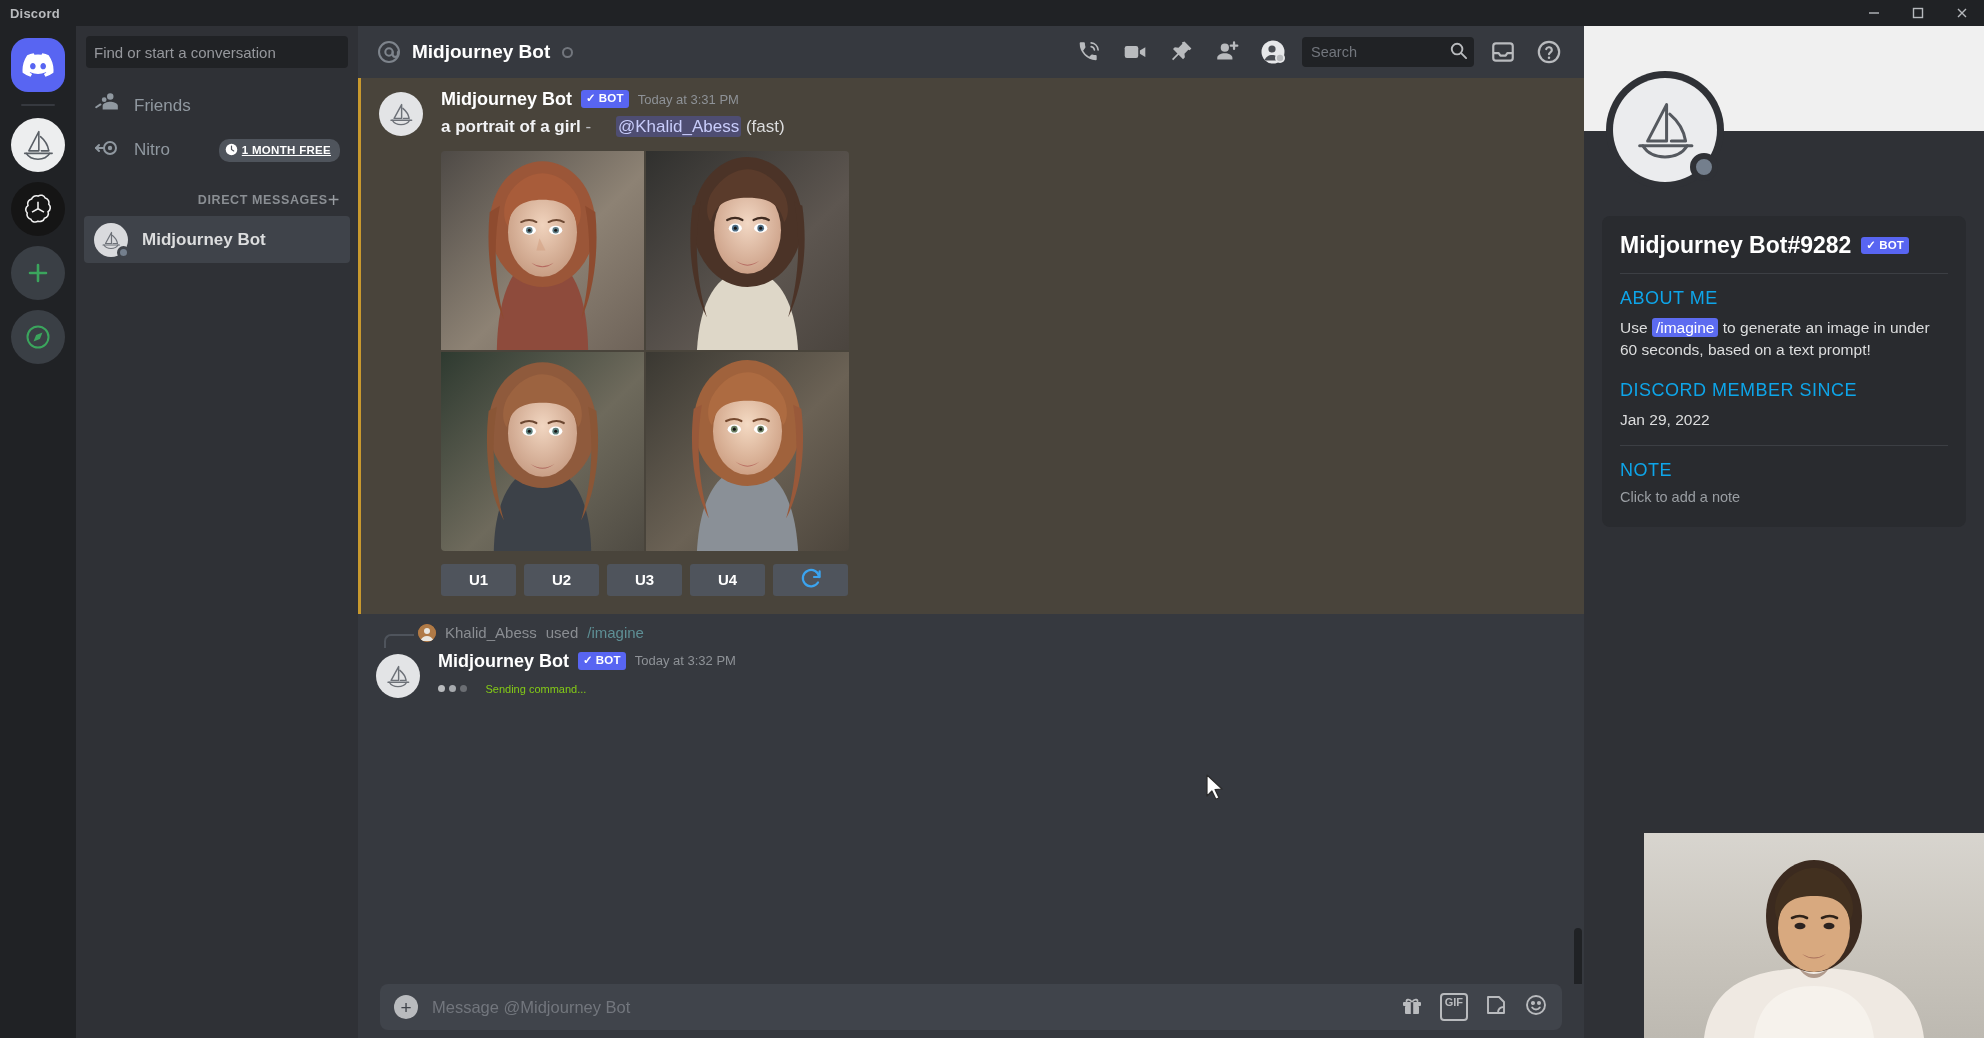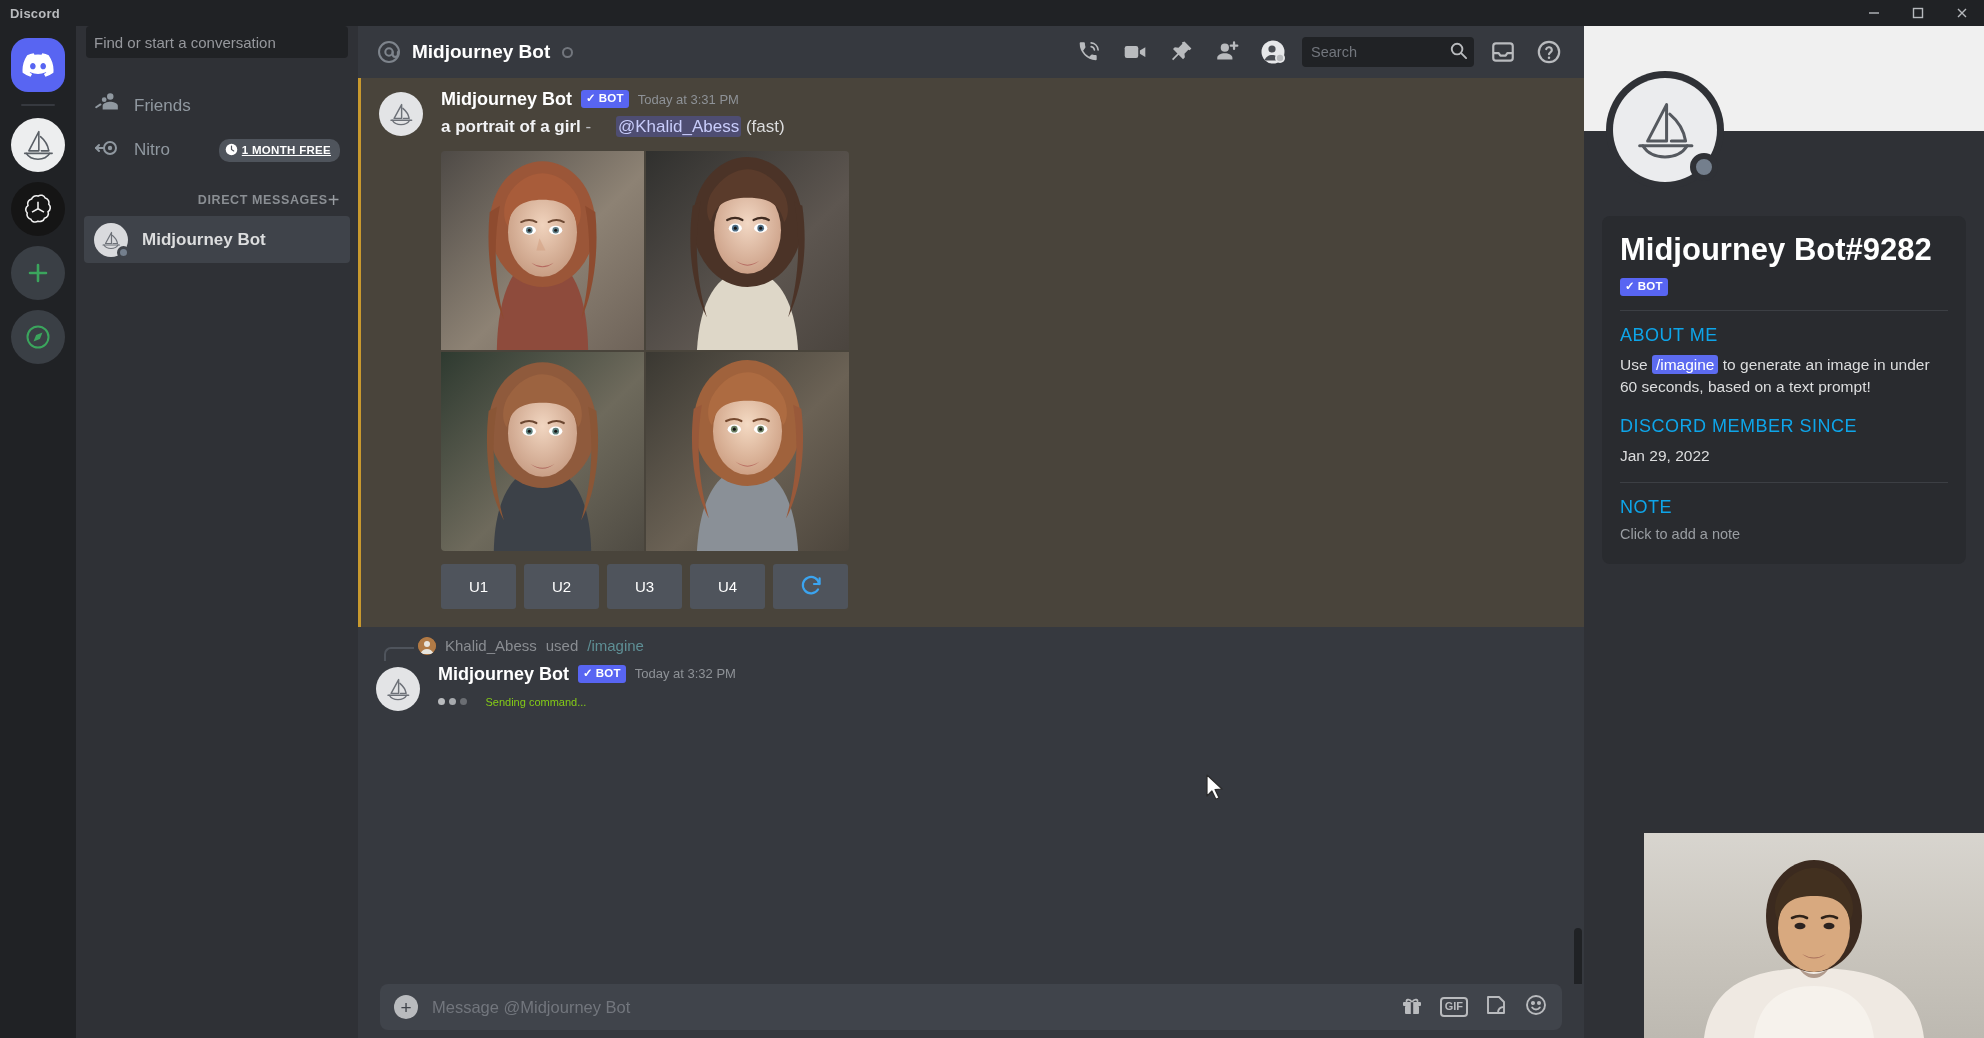--- a/index.html
+++ b/index.html
@@ -47,21 +47,21 @@
   .guild-icon.mj { background: #edeeef; }
   .guild-icon.openai { background: #151515; }
   .guild-icon.add { background: #3a3f45; }
   .guild-icon.compass { background: #3a3f45; }
   .rail-sep { width: 34px; height: 2px; background: #36393f; border-radius: 1px; margin: 2px 0; }
 
   
   .dm-sidebar {
     width: 282px; flex: 0 0 282px; background: #2f3136; display: flex; flex-direction: column;
   }
-  .dm-search-wrap { height: 52px; display: flex; padding: 0 10px; }
+  .dm-search-wrap { height: 52px; display: flex; align-items: center; padding: 0 10px; }
   .dm-search {
     width: 100%; height: 32px; background: #202225; border-radius: 4px;
     display: flex; align-items: center; padding: 0 8px;
     color: #96989d; font-size: 15px;
   }
   .dm-nav { padding: 6px 8px 0 8px; }
   .dm-nav-item {
     height: 44px; display: flex; align-items: center; gap: 14px;
     padding: 0 10px; border-radius: 4px; color: #9098a0; font-size: 17px;
   }
@@ -160,22 +160,22 @@
     display: grid; grid-template-columns: 1fr 1fr; grid-template-rows: 1fr 1fr;
     gap: 2px; border-radius: 4px; overflow: hidden;
   }
   .img-cell { position: relative; overflow: hidden; }
   .face { position: absolute; inset: 0; }
 
   
   .btn-rows { margin-top: 13px; display: flex; flex-direction: column; gap: 8px; }
   .btn-row { display: flex; gap: 8px; align-items: center; }
   .mj-btn {
-    width: 75px; height: 45px; background: #4f545c; border-radius: 3px;
-    color: #ffffff; font-size: 15px; font-weight: normal;
+    width: 75px; height: 32px; background: #4f545c; border-radius: 3px;
+    color: #ffffff; font-size: 15px; font-weight: bold;
     display: flex; align-items: center; justify-content: center;
   }
   .mj-btn.refresh { width: 75px; }
 
   
   .sys-msg { padding: 10px 22px 0 60px; position: relative; }
   .sys-line {
     display: flex; align-items: center; gap: 9px; color: #8a8d92; font-size: 15px;
     position: relative;
   }
@@ -201,21 +201,21 @@
   .composer {
     height: 46px; background: #40444b; border-radius: 8px;
     display: flex; align-items: center; padding: 0 14px; gap: 14px;
   }
   .composer .plus-circle {
     width: 24px; height: 24px; border-radius: 50%; background: #b9bbbe;
     display: flex; align-items: center; justify-content: center; color: #40444b;
     font-size: 19px; line-height: 1; font-weight: 400; flex: 0 0 24px;
   }
   .composer .c-ph { flex: 1; color: #72767d; font-size: 16.5px; }
-  .composer .c-icons { display: flex; align-items: center; gap: 16px; color: #b9bbbe; }
+  .composer .c-icons { display: flex; gap: 16px; color: #b9bbbe; }
   .gif-badge {
     border: 2px solid #b9bbbe; border-radius: 4px; color: #b9bbbe;
     font-size: 11px; font-weight: bold; padding: 1px 3px; line-height: 1.2;
   }
 
   
   .vscroll {
     position: absolute; right: 2px; top: 120px; width: 8px; height: 680px;
     background: transparent;
   }
@@ -237,21 +237,21 @@
   }
   .pf-avatar .pf-status {
     position: absolute; right: 6px; bottom: 8px; width: 28px; height: 28px;
     background: #747f8d; border: 6px solid #2f3136; border-radius: 50%;
   }
   .pf-card {
     margin: 85px 18px 0 18px; background: #292b2f; border-radius: 8px;
     padding: 16px 18px 22px 18px;
   }
   .pf-name-row { display: flex; align-items: center; gap: 10px; flex-wrap: wrap; }
-  .pf-name { color: #ffffff; font-size: 31px; font-weight: bold; }
+  .pf-name { color: #ffffff; font-size: 23px; font-weight: bold; }
   .pf-name .tag { color: #ffffff; font-weight: bold; }
   .pf-divider { height: 1px; background: #3c3f44; margin: 14px 0 14px 0; }
   .pf-sec-title {
     color: #0ea5e9; font-size: 18px; font-weight: normal; letter-spacing: .5px;
     margin-bottom: 8px;
   }
   .pf-text { color: #dcddde; font-size: 15.5px; line-height: 1.45; }
   .code-chip {
     background: #5c6bf0; color: #ffffff; border-radius: 3px; padding: 1px 4px;
     font-weight: 500;

